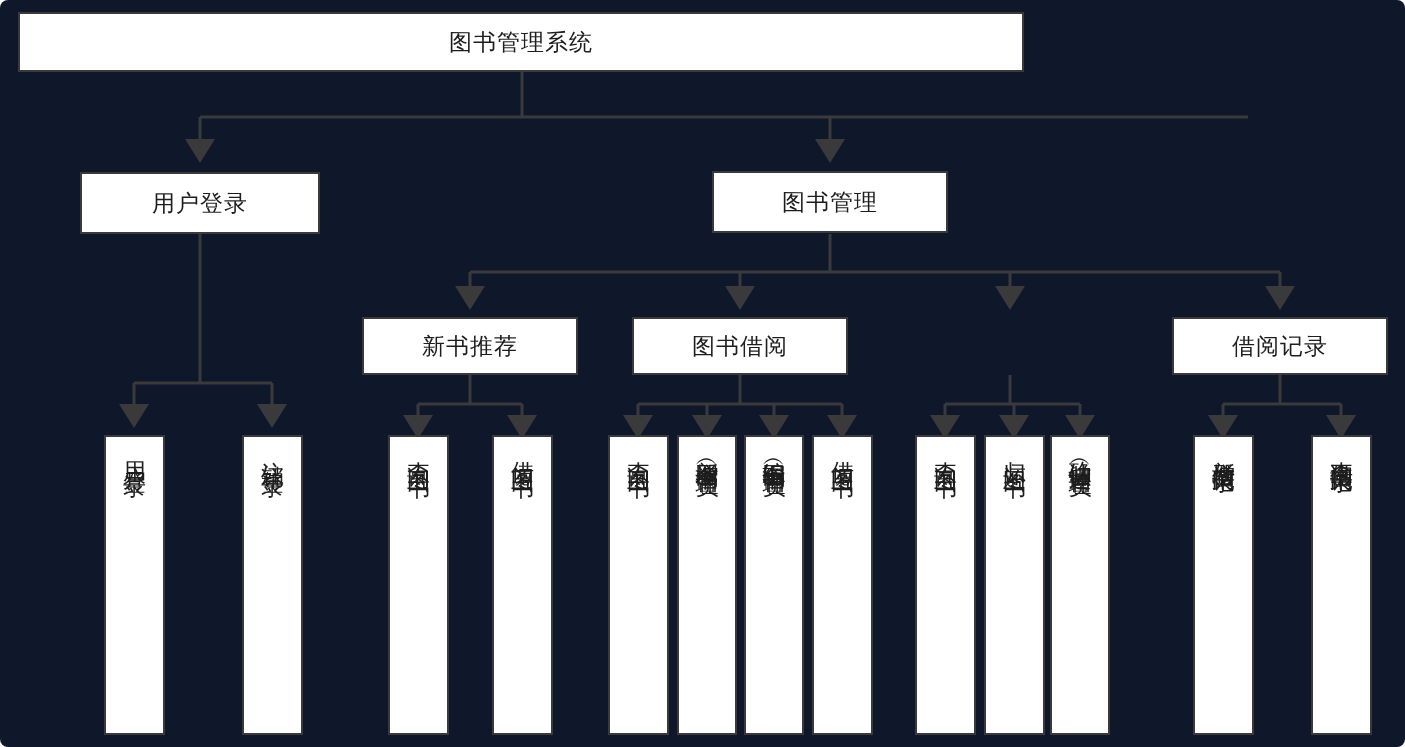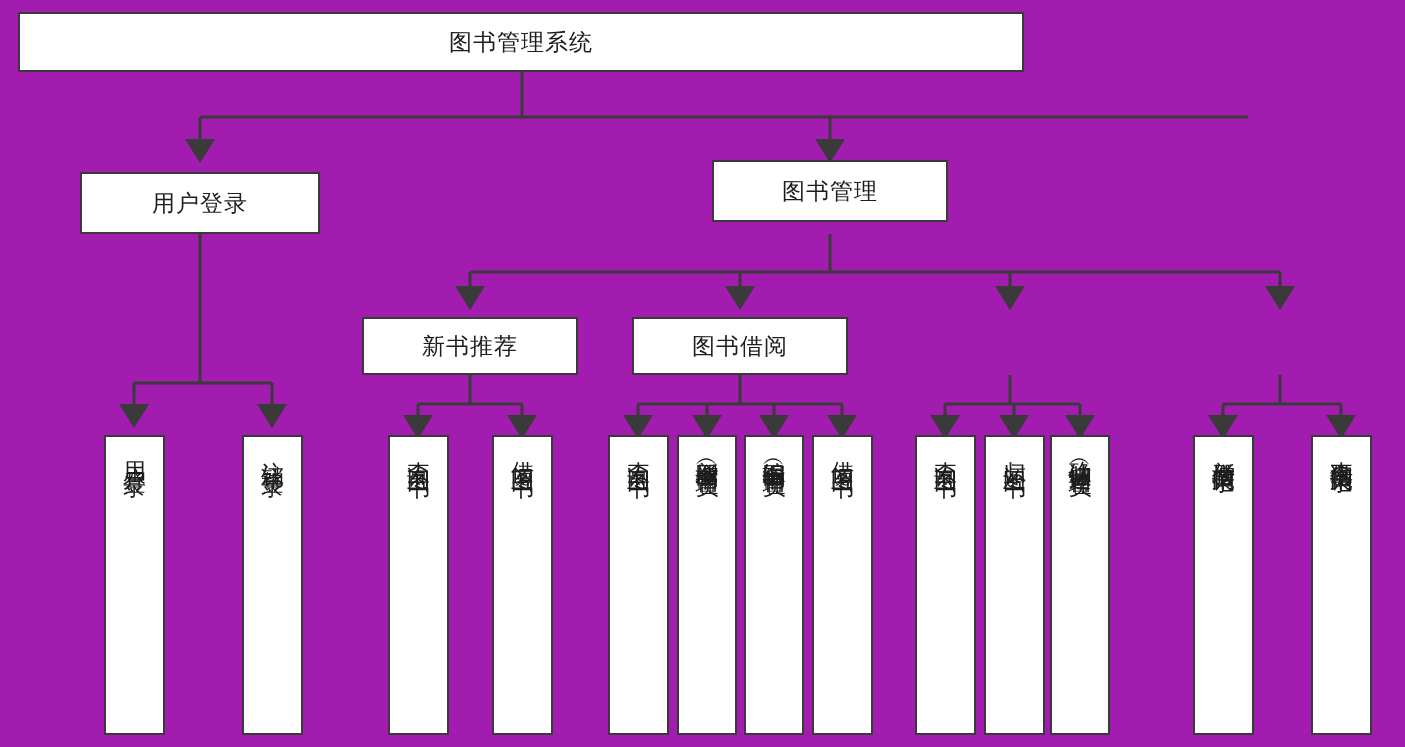--- a/index.html
+++ b/index.html
@@ -10,21 +10,22 @@
   body {
     width: 1405px;
     height: 747px;
     font-family: "DejaVu Sans", "Liberation Sans", sans-serif;
     overflow: hidden;
   }
   #diagram-root {
     position: relative;
     width: 1405px;
     height: 747px;
-    background: #a21caf;
+    background: #0f172a;
+    border-radius: 8px;
   }
   svg.edges {
     position: absolute;
     left: 0;
     top: 0;
     width: 1405px;
     height: 747px;
     pointer-events: none;
   }
   .node {
@@ -123,29 +124,32 @@
     </g>
   </svg>
 
   <div class="node horizontal" style="left:18px; top:12px; width:1006px; height:60px;">
     <span>图书管理系统</span>
   </div>
 
   <div class="node horizontal" style="left:80px; top:172px; width:240px; height:62px;">
     <span>用户登录</span>
   </div>
-  <div class="node horizontal" style="left:712px; top:160px; width:236px; height:62px;">
+  <div class="node horizontal" style="left:712px; top:171px; width:236px; height:62px;">
     <span>图书管理</span>
   </div>
 
   <div class="node horizontal" style="left:362px; top:317px; width:216px; height:58px;">
     <span>新书推荐</span>
   </div>
   <div class="node horizontal" style="left:632px; top:317px; width:216px; height:58px;">
     <span>图书借阅</span>
+  </div>
+  <div class="node horizontal" style="left:1172px; top:317px; width:216px; height:58px;">
+    <span>借阅记录</span>
   </div>
 
   <div class="node vertical" style="left:104px; top:435px; width:61px; height:300px;">
     <span class="vlabel">用户登录</span>
   </div>
   <div class="node vertical" style="left:242px; top:435px; width:61px; height:300px;">
     <span class="vlabel">注销登录</span>
   </div>
 
   <div class="node vertical" style="left:388px; top:435px; width:61px; height:300px;">

